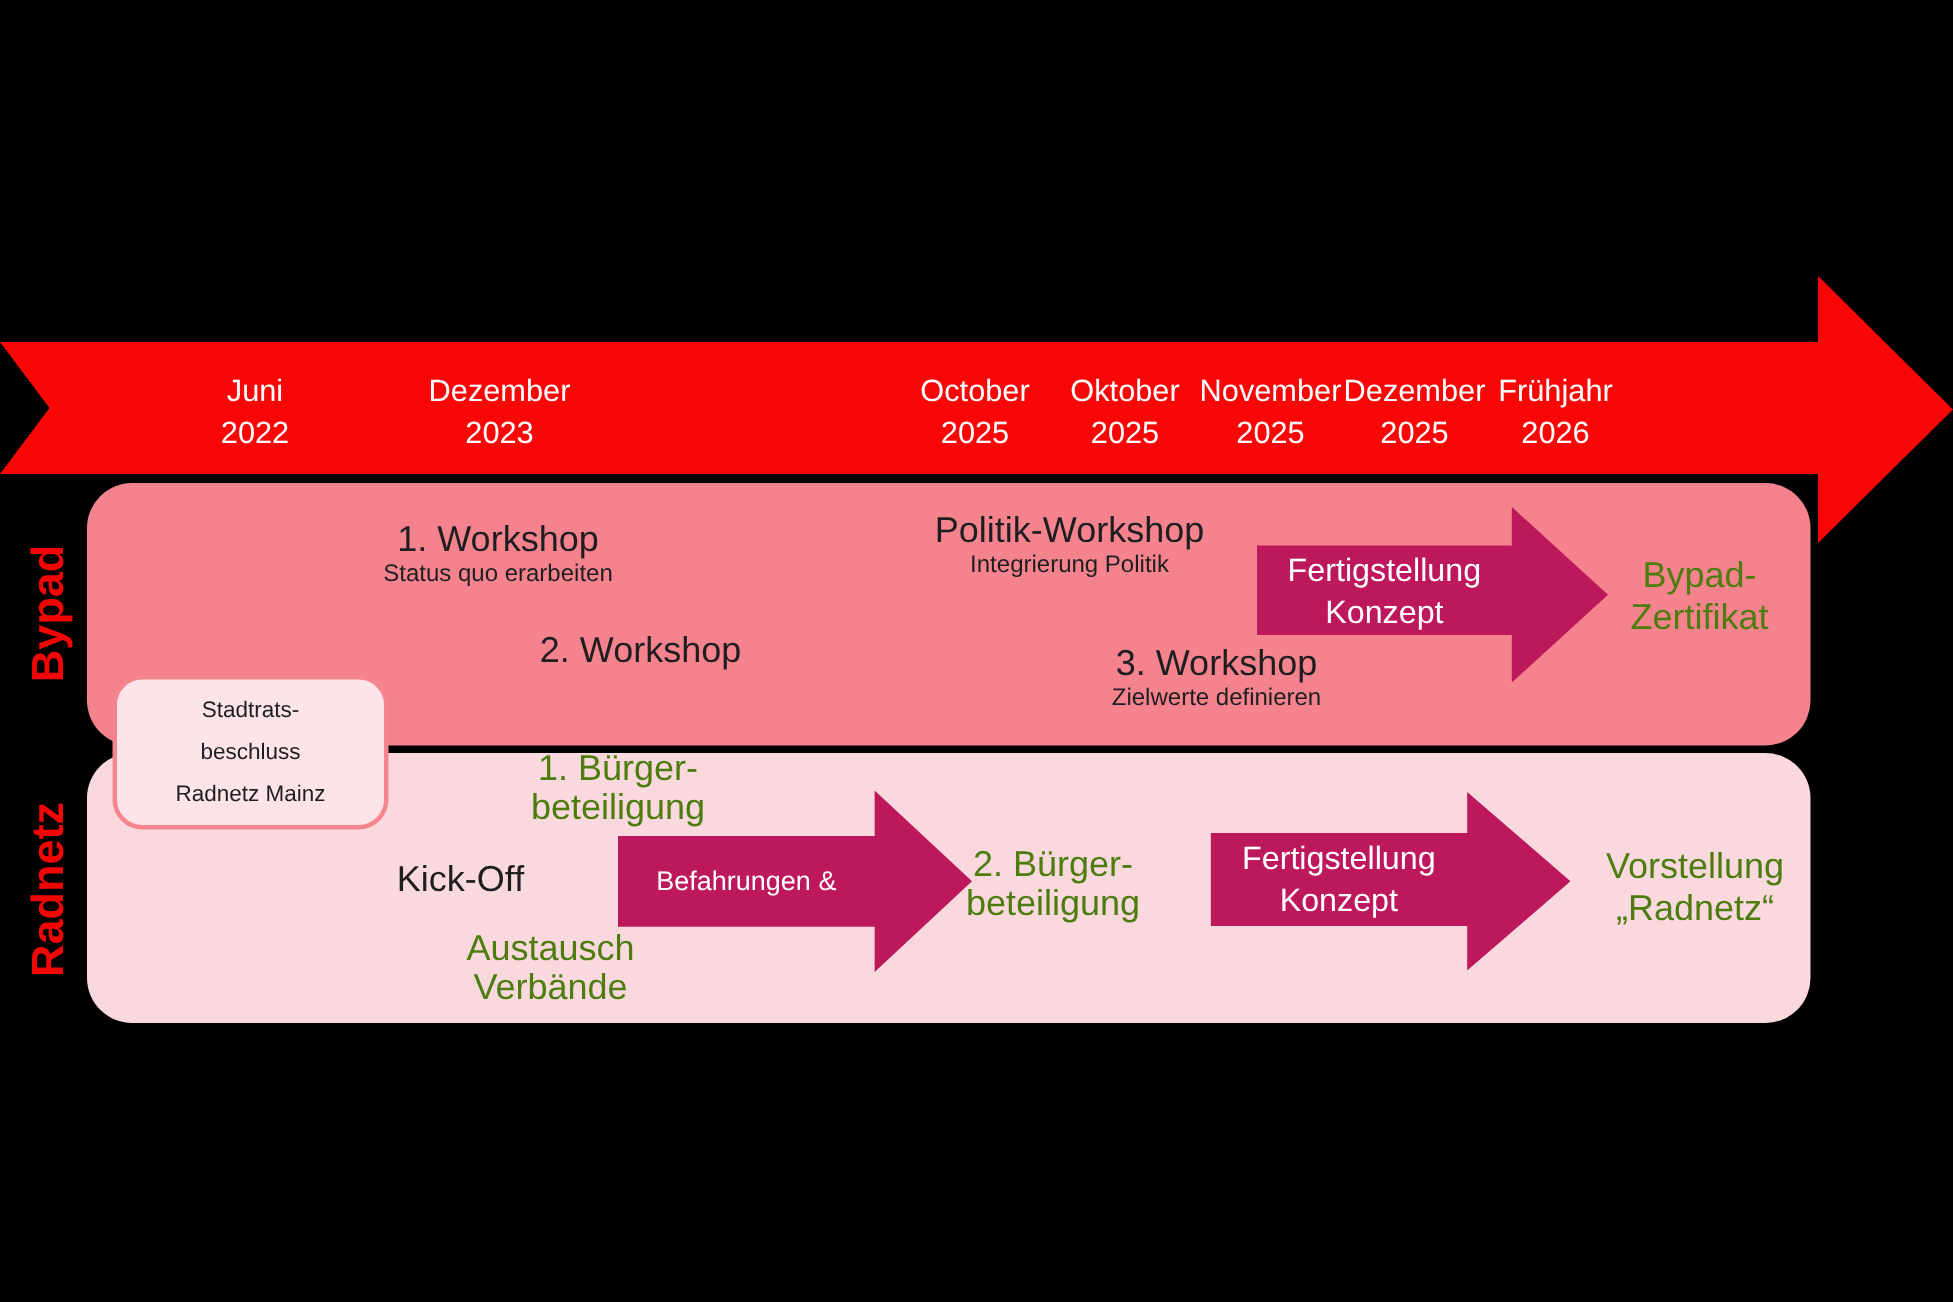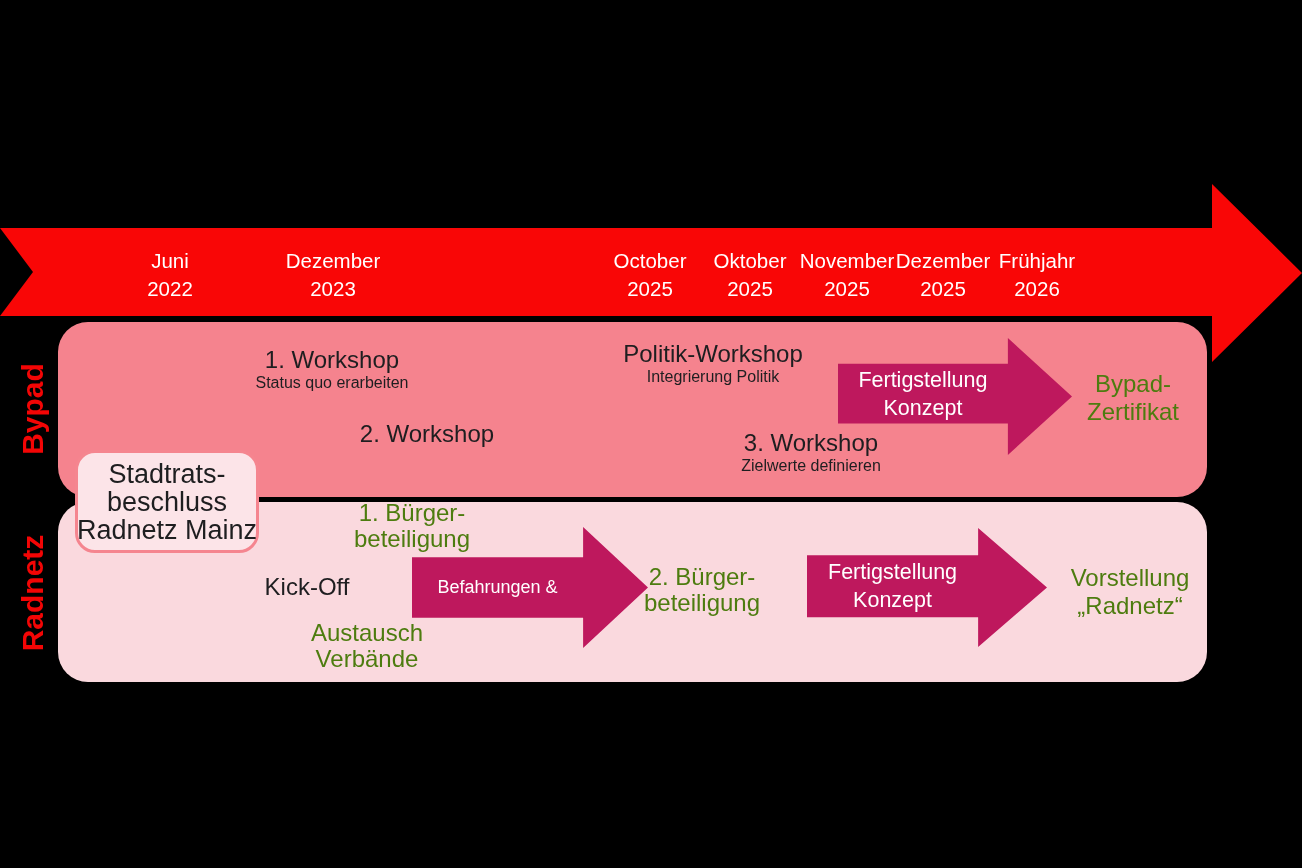--- a/index.html
+++ b/index.html
@@ -43,21 +43,21 @@
       clip-path:polygon(0 25%,72.5% 25%,72.5% 0,100% 50%,72.5% 100%,72.5% 75%,0 75%);}
   .a2 .atext{left:0;top:25%;width:72.5%;height:50%;font-size:18px;line-height:27px;}
   .a3{left:807px;top:528px;width:240px;height:119px;
       clip-path:polygon(0 23%,71.3% 23%,71.3% 0,100% 50%,71.3% 100%,71.3% 75%,0 75%);}
   .a3 .atext{left:0;top:23%;width:71.3%;height:52%;font-size:21.5px;line-height:28px;}
   
   .decision-box{
     position:absolute;left:75px;top:450px;width:184px;height:103px;box-sizing:border-box;
     background:#FCE4E8;border:3px solid #F5858F;border-radius:20px;
     display:flex;flex-direction:column;align-items:center;justify-content:center;
-    color:#1E1E20;font-size:27px;line-height:28px;text-align:center;white-space:nowrap;
+    color:#1E1E20;font-size:15px;line-height:28px;text-align:center;white-space:nowrap;
   }
 </style>
 </head>
 <body>
 
 <div class="canvas">
 
   <svg class="big-arrow-svg" viewBox="0 0 1302 868" xmlns="http://www.w3.org/2000/svg">
     <polygon points="0,228 1212,228 1212,184 1302,273 1212,362 1212,316 0,316 33,272" fill="#F90606"></polygon>
   </svg>

